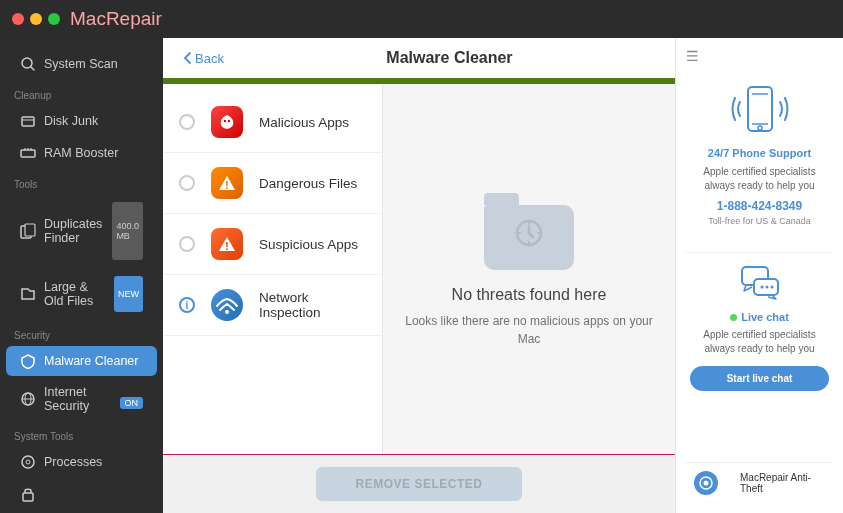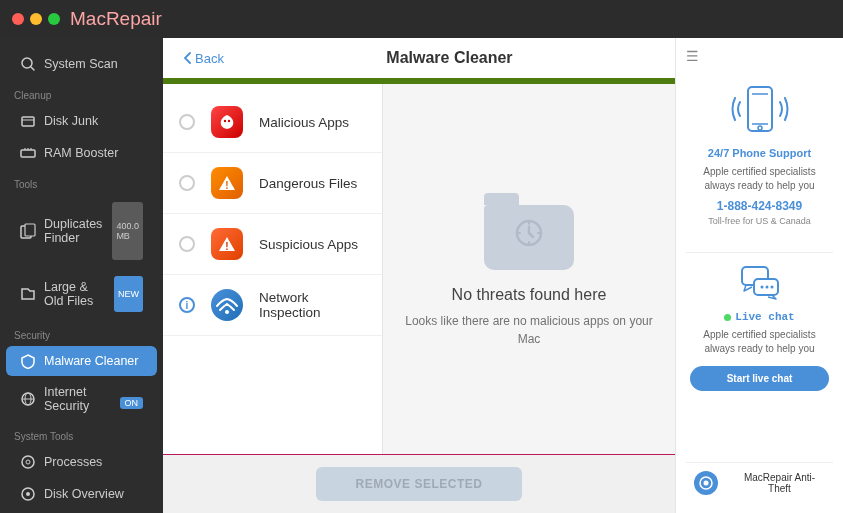--- a/index.html
+++ b/index.html
@@ -118,31 +118,31 @@
     .support-section { text-align: center; padding: 8px 4px; }
     .support-title { color: #4a90d9; font-size: 11px; font-weight: 700; margin-bottom: 6px; }
     .support-desc { color: #666; font-size: 10px; line-height: 1.4; margin-bottom: 6px; }
     .phone-number { color: #4a90d9; font-size: 12px; font-weight: 700; margin-bottom: 3px; }
     .toll-free { color: #888; font-size: 9px; margin-bottom: 10px; }
     .divider { border: none; border-top: 1px solid #eee; margin: 8px 0; }
 
     
     .chat-section { text-align: center; padding: 4px; }
     .live-dot { display: inline-block; width: 7px; height: 7px; border-radius: 50%; background: #4cd964; margin-right: 4px; }
-    .chat-title { color: #4a90d9; font-size: 11px; font-weight: 700; margin-bottom: 5px; display: flex; align-items: center; justify-content: center; font-family: Liberation Mono, monospace; }
+    .chat-title { color: #4a90d9; font-size: 11px; font-weight: 700; margin-bottom: 5px; display: flex; align-items: center; justify-content: center; }
     .chat-desc { color: #666; font-size: 10px; line-height: 1.4; margin-bottom: 10px; }
     .live-chat-btn {
       background: #4a90d9; color: #fff; border: none; border-radius: 16px;
       padding: 7px 12px; font-size: 10px; font-weight: 600; cursor: pointer; width: 100%;
     }
 
     
     .anti-theft {
       margin-top: auto; background: #fff; border-top: 1px solid #eee;
-      padding: 8px; display: flex; align-items: center; gap: 16px; text-align: center;
+      padding: 8px; display: flex; align-items: center; gap: 22px;
     }
     .anti-theft-icon { width: 24px; height: 24px; border-radius: 50%; background: #4a90d9; display: flex; align-items: center; justify-content: center; color: white; font-size: 12px; flex-shrink: 0; }
     .anti-theft-label { font-size: 10px; color: #333; font-weight: 500; }
   </style>
 </head>
 <body>
 
 <div class="title-bar">
   <div class="traffic-lights">
     <div class="traffic-light tl-red"></div>
@@ -232,29 +232,20 @@
 
     <div class="sidebar-section-label">System Tools</div>
     <div class="sidebar-item">
       <div class="icon">
         <svg width="16" height="16" viewBox="0 0 16 16">
             <circle cx="8" cy="8" r="6" stroke="#ccc" stroke-width="1.5" fill="none"></circle>
             <circle cx="8" cy="8" r="2" stroke="#ccc" stroke-width="1" fill="none"></circle>
           </svg>
       </div>
       <span>Processes</span>
-    </div>
-    <div class="sidebar-item">
-      <div class="icon">
-        <svg width="16" height="16" viewBox="0 0 16 16">
-            <circle cx="8" cy="8" r="6" stroke="#ccc" stroke-width="1.5" fill="none"></circle>
-            <circle cx="8" cy="8" r="2" fill="#ccc"></circle>
-          </svg>
-      </div>
-      <span>Disk Overview</span>
     </div>
     <div class="sidebar-item">
       <div class="icon">
         <svg width="16" height="16" viewBox="0 0 16 16">
             <rect x="3" y="7" width="10" height="8" rx="1" stroke="#ccc" stroke-width="1.5" fill="none"></rect>
             <path d="M5 7 V5 C5 2.8 11 2.8 11 5 V7" stroke="#ccc" stroke-width="1.5" fill="none"></path>
           </svg>
       </div>
 
     </div>

